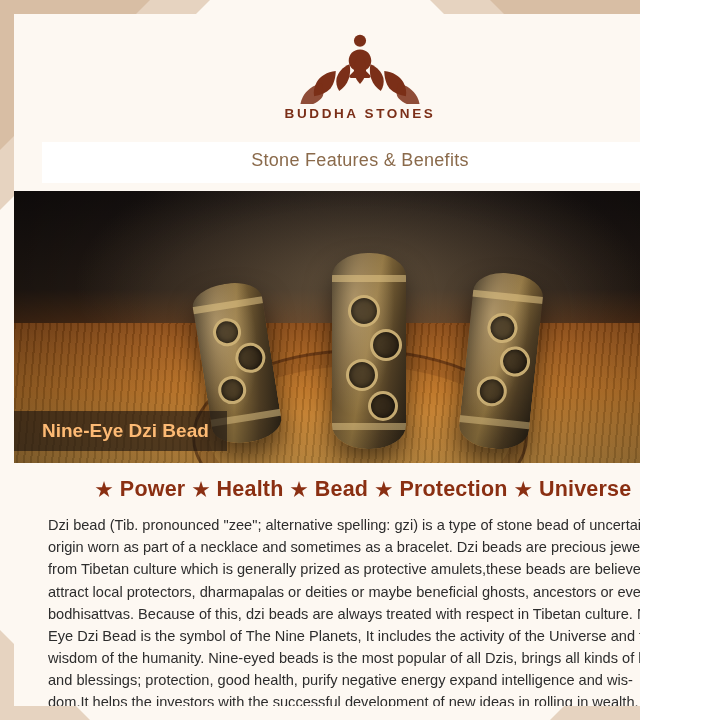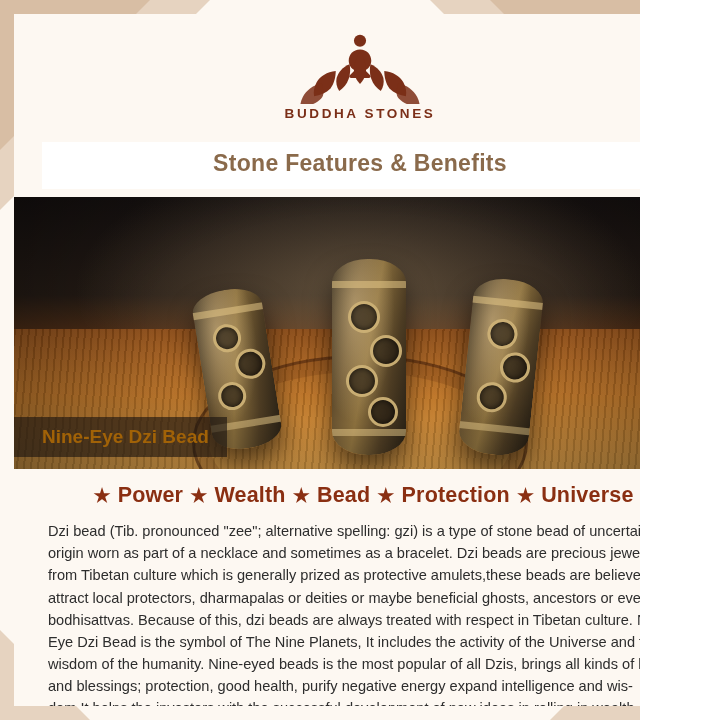--- a/index.html
+++ b/index.html
@@ -104,22 +104,22 @@
   }
   
   .title-band {
     position: relative;
     margin: 4px 28px 0 28px;
     background: #ffffff;
     text-align: center;
     padding: 8px 0 12px 0;
   }
   .title-text {
-    font-size: 23px;
-    font-weight: bold;
+    font-size: 18px;
+    font-weight: normal;
     color: #8a6a4b;
     letter-spacing: 0.3px;
   }
   
   .hero {
     position: relative;
     margin-top: 8px;
     width: 692px;
     height: 272px;
     overflow: hidden;
@@ -198,21 +198,21 @@
     width: 70px;
     height: 176px;
     transform: rotate(6deg);
   }
   
   .caption {
     position: absolute;
     left: 0;
     bottom: 12px;
     background: rgba(26,20,16,0.62);
-    color: #a16207;
+    color: #fdba74;
     font-size: 19px;
     font-weight: bold;
     padding: 9px 18px 9px 28px;
   }
   
   .benefits {
     margin-top: 14px;
     text-align: center;
     color: #8a2f12;
     font-size: 21.5px;
@@ -301,21 +301,21 @@
         <div class="eye" style="left:34px; top:72px; width:24px; height:24px;"></div>
         <div class="eye" style="left:14px; top:104px; width:24px; height:24px;"></div>
         <div class="band" style="top:146px;"></div>
       </div>
 
       <div class="hero-vignette"></div>
       <div class="caption">Nine-Eye Dzi Bead</div>
     </div>
 
     <div class="benefits">
-      <span class="star">★</span><span class="word">Power</span><span class="star">★</span><span class="word">Wealth</span><span class="star">★</span><span class="word">Bead</span><span class="star">★</span><span class="word">Protection</span><span class="star">★</span><span class="word">Universe</span>
+      <span class="star">★</span><span class="word">Power</span><span class="star">★</span><span class="word">Health</span><span class="star">★</span><span class="word">Bead</span><span class="star">★</span><span class="word">Protection</span><span class="star">★</span><span class="word">Universe</span>
     </div>
 
     <div class="body-copy">
       <p>Dzi bead (Tib. pronounced "zee"; alternative spelling: gzi) is a type of stone bead of uncertain origin worn as part of a necklace and sometimes as a bracelet. Dzi beads are precious jewelry from Tibetan culture which is generally prized as protective amulets,these beads are believed to attract local protectors, dharmapalas or deities or maybe beneficial ghosts, ancestors or even bodhisattvas. Because of this, dzi beads are always treated with respect in Tibetan culture. Nine-Eye Dzi Bead is the symbol of The Nine Planets, It includes the activity of the Universe and the wisdom of the humanity. Nine-eyed beads is the most popular of all Dzis, brings all kinds of luck and blessings; protection, good health, purify negative energy expand intelligence and wis-dom.It helps the investors with the successful development of new ideas in rolling in wealth.</p>
     </div>
 
   </div>
 </div>
 
 </body></html>

